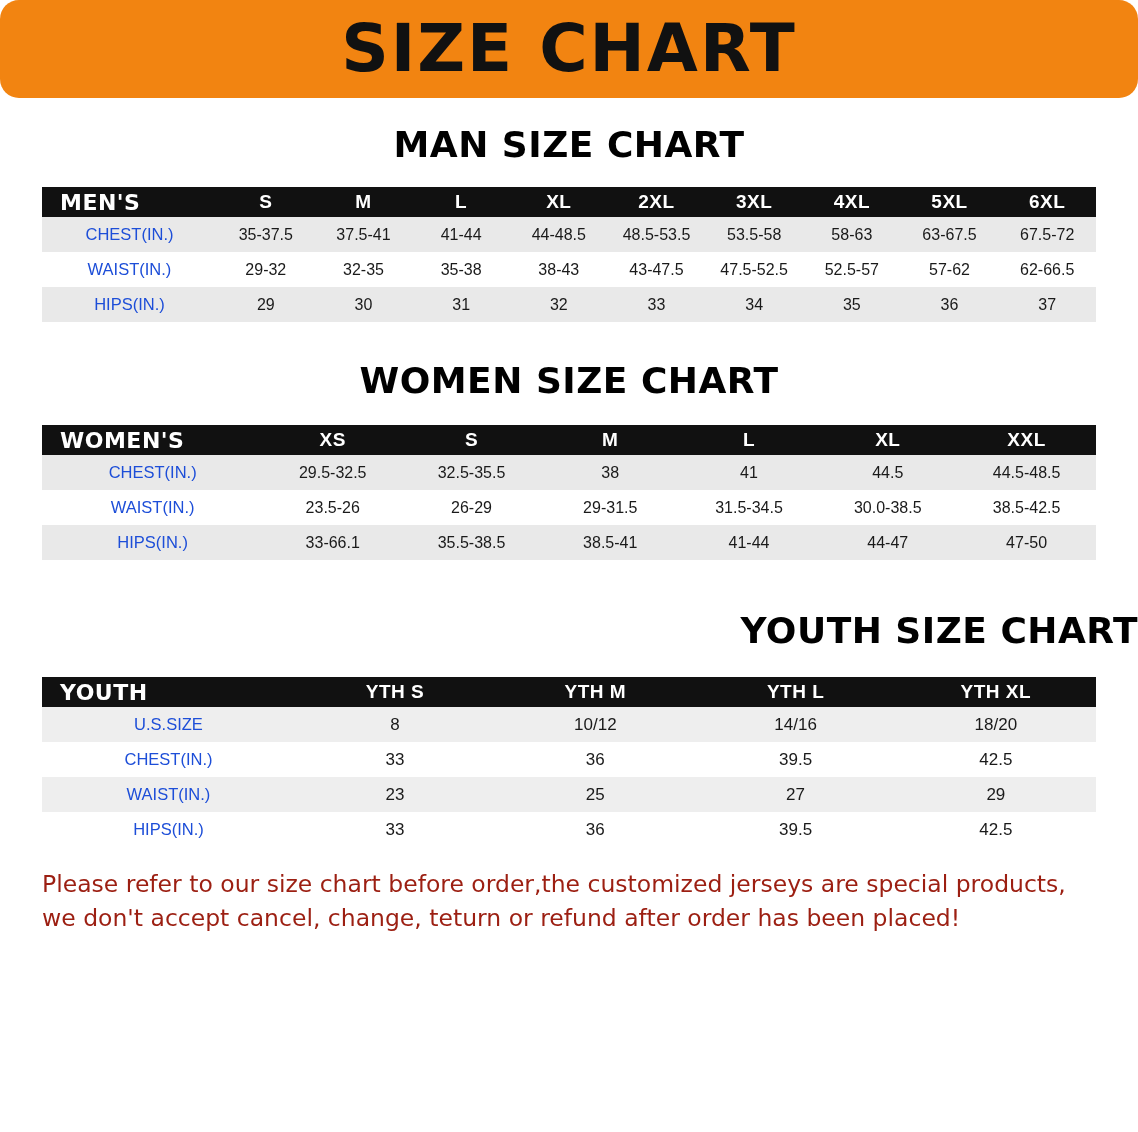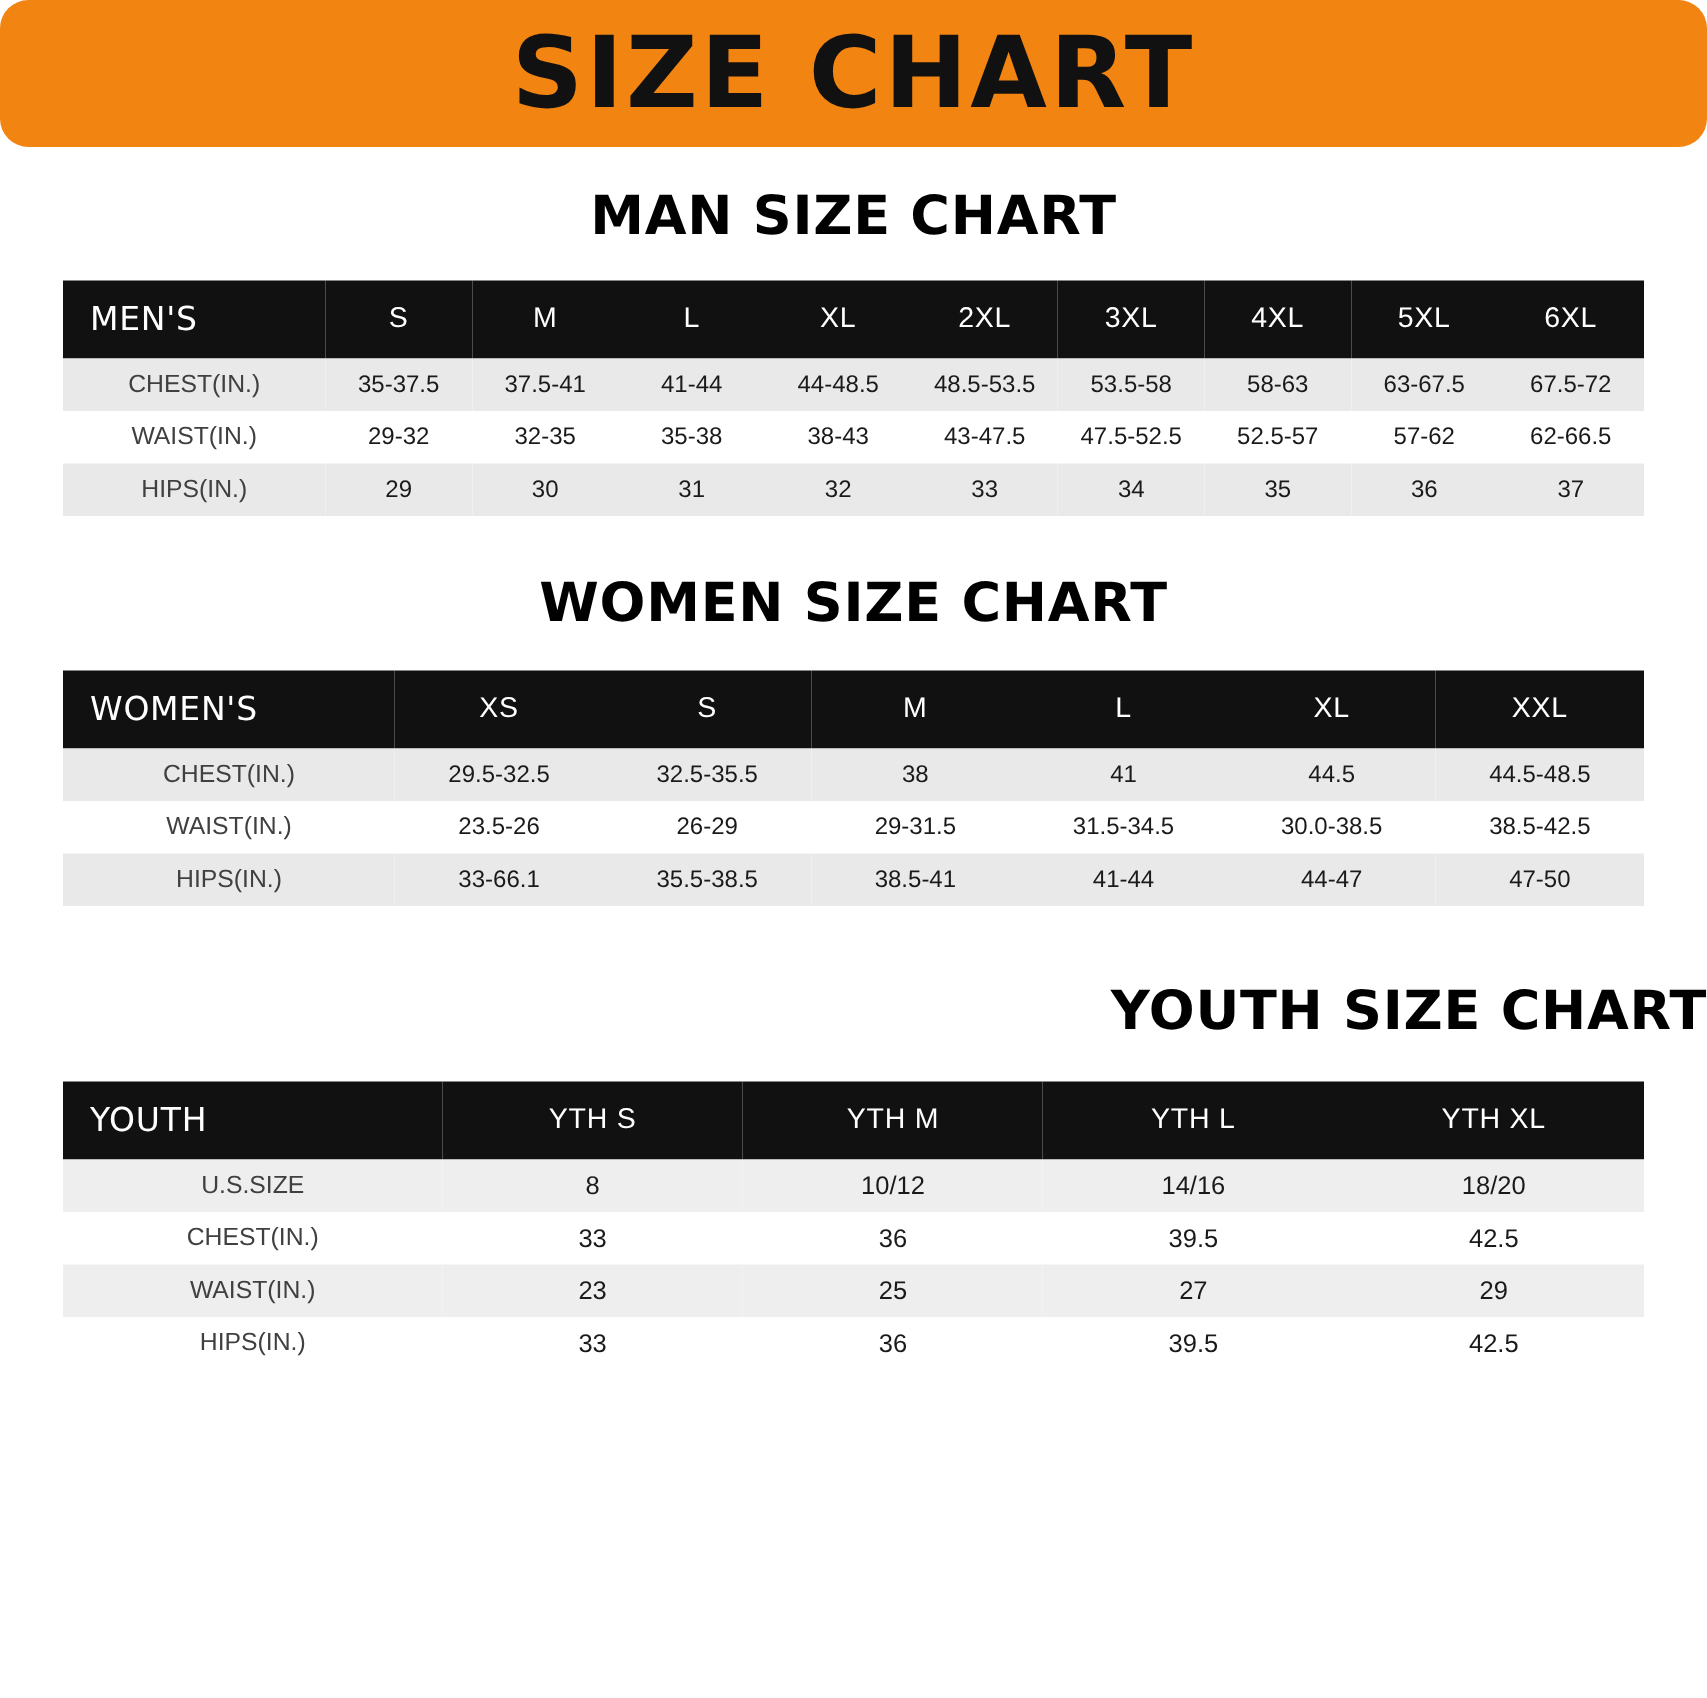--- a/index.html
+++ b/index.html
@@ -70,38 +70,38 @@
     color: #1a1a1a;
     padding: 0;
     white-space: nowrap;
   }
   
   table.size-table thead tr {
     background: #111111;
   }
   table.size-table thead th {
     color: #ffffff;
-    font-weight: normal;
-    height: 52px;
+    font-weight: bold;
+    height: 30px;
     font-size: 19px;
     letter-spacing: 0.5px;
   }
   table.size-table thead th.rowlabel {
     text-align: left;
     padding-left: 18px;
     font-family: "DejaVu Sans", sans-serif;
     font-size: 22px;
   }
   table.size-table tbody td {
     height: 35px;
   }
   table.size-table tbody td.rowlabel {
     text-align: center;
     font-size: 16.5px;
-    color: #404040;
+    color: #1d4ed8;
   }
   
   .zebra tbody tr:nth-child(odd)  td { background: #e9e9e9; }
   .zebra tbody tr:nth-child(even) td { background: #ffffff; }
 
   
   .youth tbody tr:nth-child(odd)  td { background: #eeeeee; }
   .youth tbody tr:nth-child(even) td { background: #ffffff; }
   .youth tbody td { height: 45px; font-size: 17px; }
   .youth tbody td.rowlabel { font-size: 17px; }
@@ -303,14 +303,18 @@
           <td class="rowlabel">HIPS(IN.)</td>
           <td>33</td>
           <td>36</td>
           <td>39.5</td>
           <td>42.5</td>
         </tr>
       </tbody>
     </table>
   </div>
 
+  <div class="note">
+    <span>Please refer to our size chart before order,the customized jerseys are special products,</span>
+    <span>we don't accept cancel, change, teturn or refund after order has been placed!</span>
+  </div>
 
 </div>
 
 </body></html>

